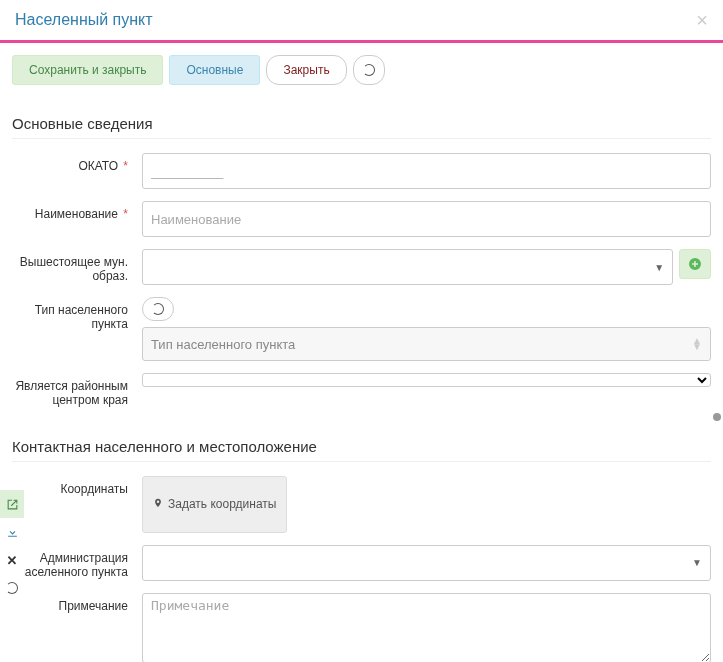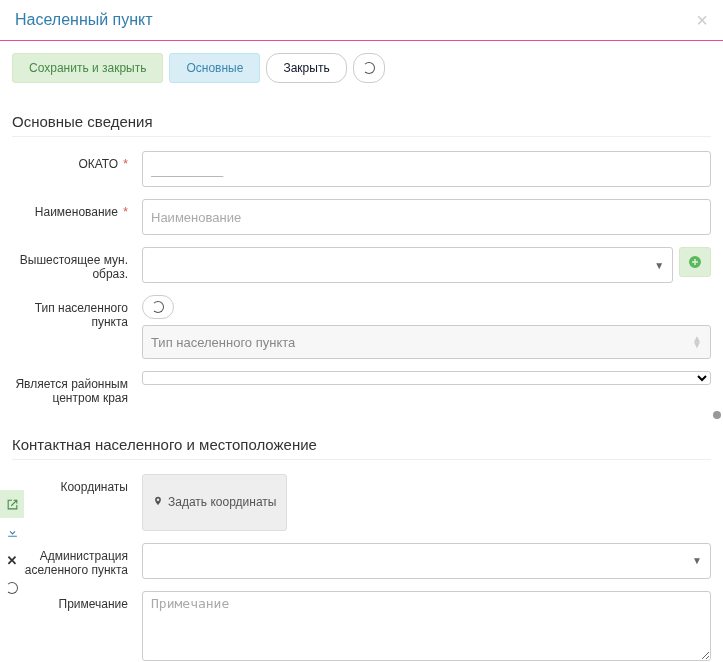--- a/index.html
+++ b/index.html
@@ -6,40 +6,40 @@
     body {
       font-family: "Helvetica Neue", Helvetica, Arial, sans-serif;
       font-size: 13px;
       color: #333;
       background: #fff;
       width: 723px;
     }
     .modal { background: #fff; }
     .modal-header {
       padding: 10px 15px;
-      border-bottom: 1px solid #ec4899;
+      border-bottom: 3px solid #ec4899;
       display: flex;
       align-items: center;
       justify-content: space-between;
     }
     .modal-title { font-size: 16px; color: #317eac; font-weight: 500; }
     .close-x {
       font-size: 20px; color: #ccc; background: none; border: none;
       cursor: pointer; line-height: 1;
     }
     .toolbar { padding: 12px 12px 12px 12px; display:flex; gap:6px; }
     .btn {
       display: inline-flex; align-items: center; justify-content: center;
       padding: 5px 16px; font-size: 12px; border-radius: 3px;
       border: 1px solid #ccc; background: #fff; cursor: pointer;
       line-height: 1.5;
     }
     .btn-success { color:#468847; background:#dff0d8; border-color:#d6e9c6; }
     .btn-info { color:#3a87ad; background:#d9edf7; border-color:#bce8f1; }
-    .btn-default { color:#0f172a; background:#fff; border-color:#ccc;border-radius:13px; }
+    .btn-default { color:#7f1d1d; background:#fff; border-color:#ccc;border-radius:13px; }
     .btn-icon { padding: 5px 9px; }
     .body { padding: 0 12px 12px 12px; position: relative; }
     fieldset { border:none; margin-top: 18px; }
     legend {
       font-size: 15px; color:#333; display:block; width:100%;
       border-bottom: 1px solid #eee; padding-bottom: 6px; margin-bottom: 14px;
     }
     .form-row { display:flex; margin-bottom: 12px; align-items:flex-start; }
     .form-label {
       width: 130px; text-align:right; padding-right: 14px;

